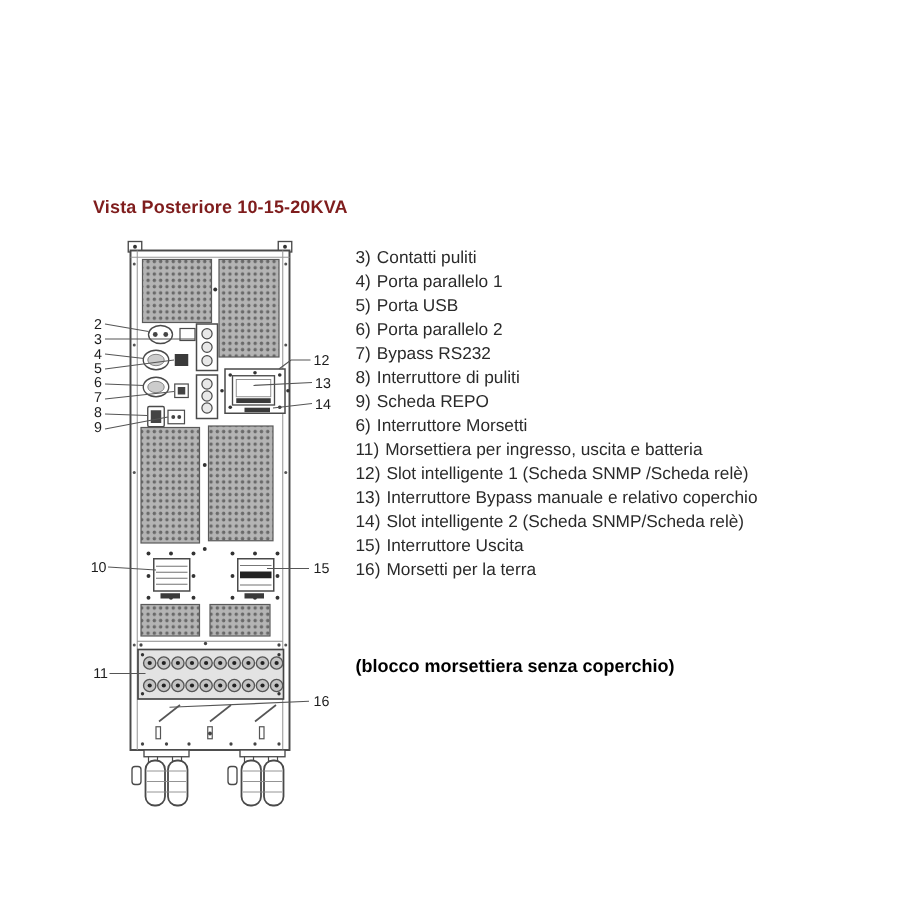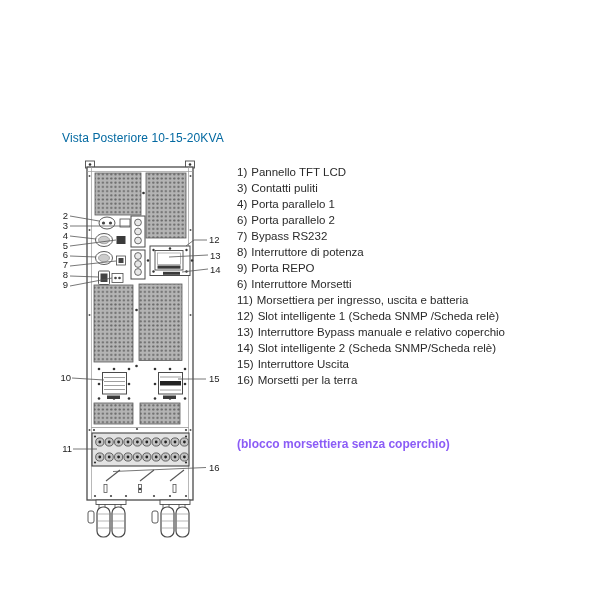--- a/index.html
+++ b/index.html
@@ -2,50 +2,50 @@
 <html><head>
 <meta charset="utf-8">
 <style>
   html,body{margin:0;padding:0;}
   body{
     width:600px;height:600px;background:#ffffff;position:relative;overflow:hidden;
     font-family:"Liberation Sans", sans-serif;color:#1a1a1a;
   }
   .page-title{
     position:absolute;left:62px;top:131px;
-    font-size:12px;font-weight:normal;letter-spacing:.1px;color:#0369a1;
+    font-size:12px;font-weight:bold;letter-spacing:.1px;color:#7f1d1d;
   }
   .legend{
     position:absolute;left:237px;top:164px;width:320px;
     font-size:11.5px;line-height:16px;color:#2a2a2a;
   }
   .legend-row{white-space:nowrap;}
   .legend-row:nth-child(16){margin-top:6px;}
   .legend-num{margin-right:4px;}
   .legend-note{
     position:absolute;left:237px;top:437px;
-    font-size:12px;font-weight:bold;color:#8b5cf6;white-space:nowrap;
+    font-size:12px;font-weight:bold;color:#000000;white-space:nowrap;
   }
   svg{position:absolute;left:52px;top:152px;}
   svg text{font-family:"Liberation Sans", sans-serif;font-size:9.5px;fill:#1d1d1d;}
 </style>
 </head>
 <body>
 
 <div class="page-title">Vista Posteriore 10-15-20KVA</div>
 
 <div class="legend">
 
-<div class="legend-row"><span class="legend-num">1)</span><span>Pannello TFT LCD</span></div>
     <div class="legend-row"><span class="legend-num">3)</span><span>Contatti puliti</span></div>
     <div class="legend-row"><span class="legend-num">4)</span><span>Porta parallelo 1</span></div>
+    <div class="legend-row"><span class="legend-num">5)</span><span>Porta USB</span></div>
     <div class="legend-row"><span class="legend-num">6)</span><span>Porta parallelo 2</span></div>
     <div class="legend-row"><span class="legend-num">7)</span><span>Bypass RS232</span></div>
-    <div class="legend-row"><span class="legend-num">8)</span><span>Interruttore di potenza</span></div>
-    <div class="legend-row"><span class="legend-num">9)</span><span>Porta REPO</span></div>
+    <div class="legend-row"><span class="legend-num">8)</span><span>Interruttore di puliti</span></div>
+    <div class="legend-row"><span class="legend-num">9)</span><span>Scheda REPO</span></div>
     <div class="legend-row"><span class="legend-num">6)</span><span>Interruttore Morsetti</span></div>
     <div class="legend-row"><span class="legend-num">11)</span><span>Morsettiera per ingresso, uscita e batteria</span></div>
     <div class="legend-row"><span class="legend-num">12)</span><span>Slot intelligente 1 (Scheda SNMP /Scheda relè)</span></div>
     <div class="legend-row"><span class="legend-num">13)</span><span>Interruttore Bypass manuale e relativo coperchio</span></div>
     <div class="legend-row"><span class="legend-num">14)</span><span>Slot intelligente 2 (Scheda SNMP/Scheda relè)</span></div>
     <div class="legend-row"><span class="legend-num">15)</span><span>Interruttore Uscita</span></div>
     <div class="legend-row"><span class="legend-num">16)</span><span>Morsetti per la terra</span></div>
   </div>
 
 <div class="legend-note">(blocco morsettiera senza coperchio)</div>

